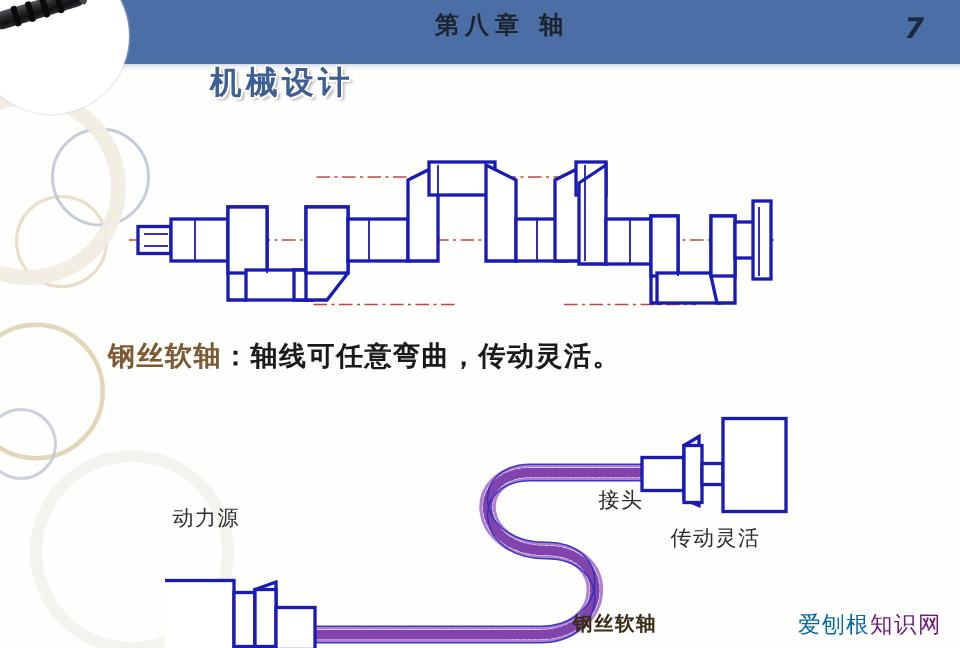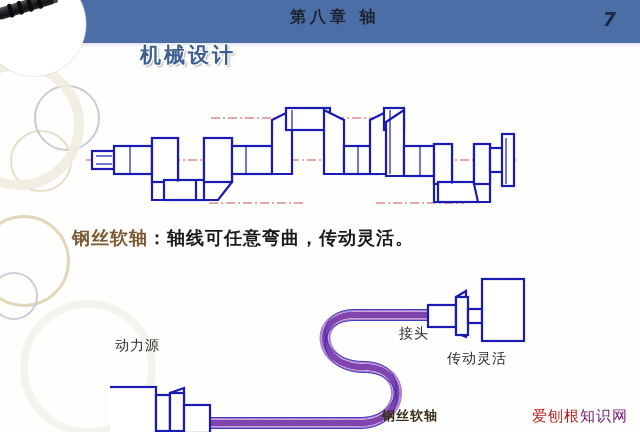--- a/index.html
+++ b/index.html
@@ -79,21 +79,21 @@
   #label-power{left:5px;top:62px;}
   #label-joint{left:289px;top:50px;}
   #label-driven{left:337px;top:75px;}
   #label-flexshaft{left:272px;top:132px;font-weight:bold;color:#3a2d17;font-size:13px;letter-spacing:1px;}
 
   
   #watermark{
     position:absolute;right:12px;bottom:6px;white-space:nowrap;
     font-size:15px;letter-spacing:1px;
   }
-  #watermark .wm-a{color:#b91c1c;margin-top:20px;}
+  #watermark .wm-a{color:#0369a1;margin-top:20px;}
   #watermark .wm-b{color:#701a75;}
 </style>
 </head>
 <body>
 
 <div id="slide">
 
   <div class="deco" style="left:-22px;top:215px;width:86px;height:86px;border-width:3px;border-color:#ddd0ae;opacity:.85;"></div>
   <div class="deco" style="left:10px;top:130px;width:58px;height:58px;border-width:2px;border-color:#e2d6bb;opacity:.8;"></div>
   <div class="deco" style="left:34px;top:85px;width:62px;height:62px;border-width:2px;border-color:#bcc2d2;opacity:.85;"></div>

